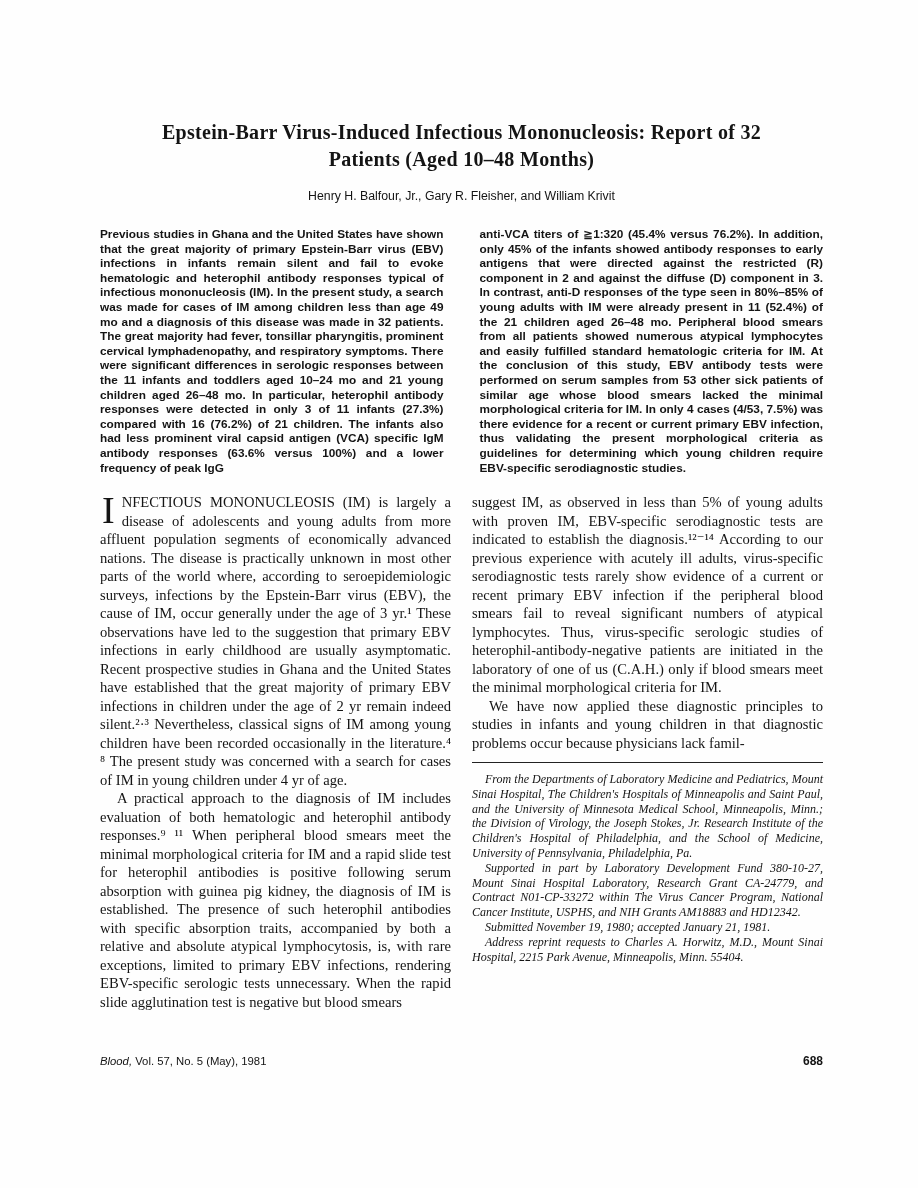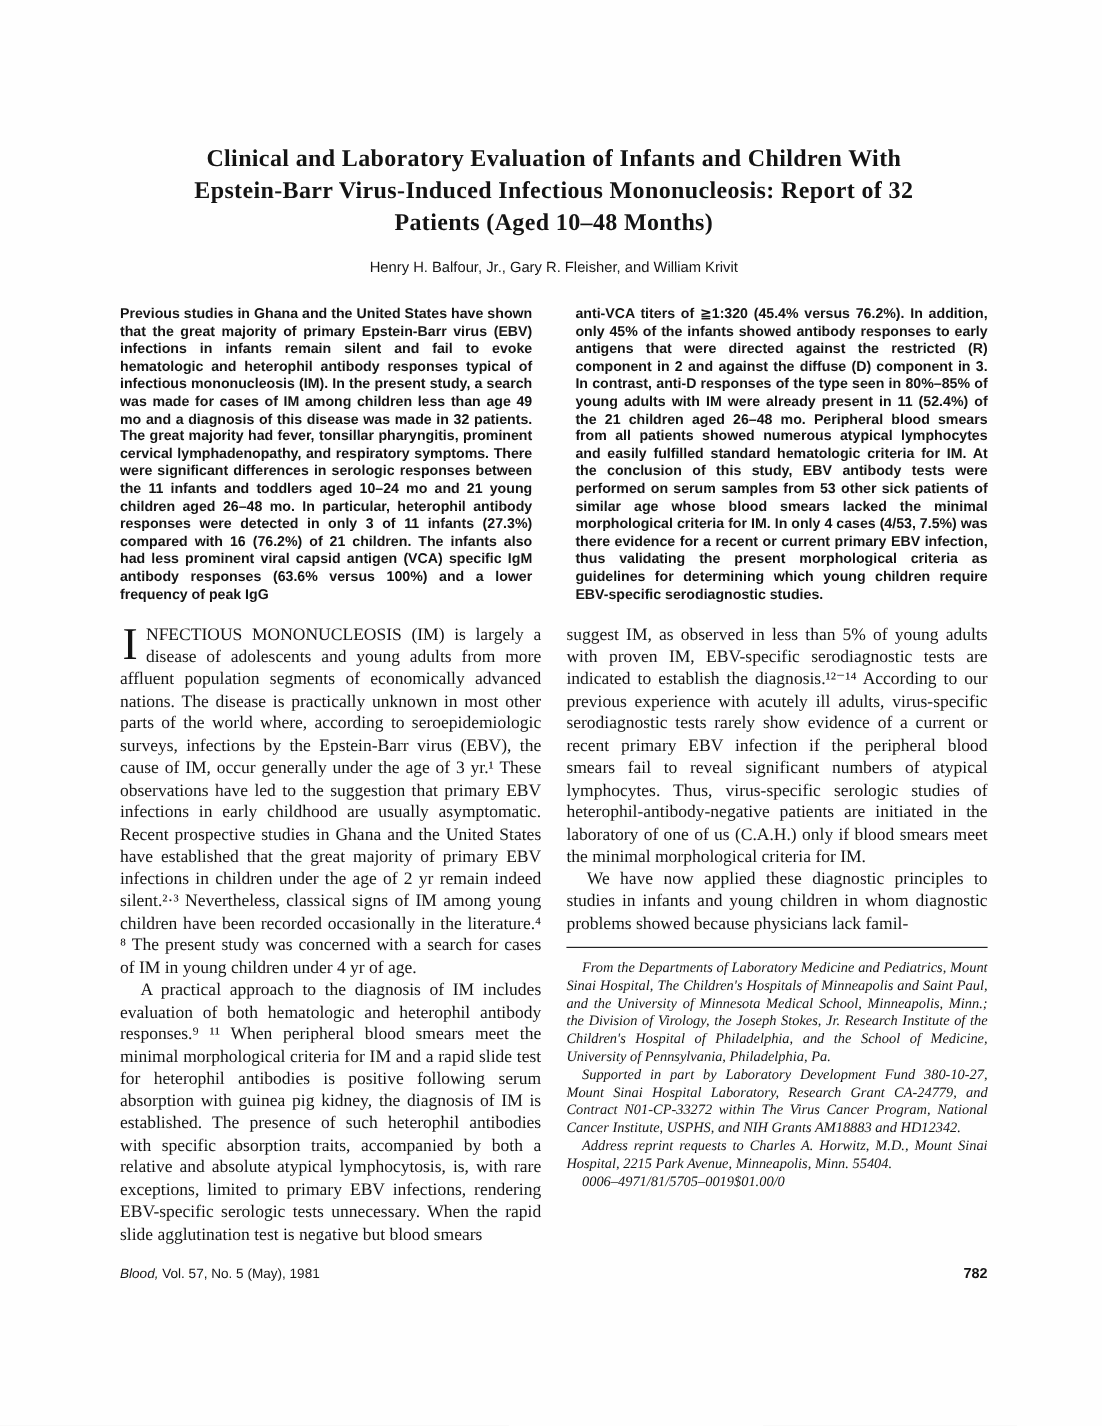--- a/index.html
+++ b/index.html
@@ -96,51 +96,50 @@
   .journal-name { font-style: italic; }
   .page-number { font-weight: 700; font-size: 12px; }
 </style>
 </head>
 <body>
 
 <div class="page">
   <div class="content">
 
     <h1 class="article-title">
-      <span>Clinical and Laboratory Evaluation of Infants and Children With</span>
       <span>Epstein-Barr Virus-Induced Infectious Mononucleosis: Report of 32</span>
       <span>Patients (Aged 10–48 Months)</span>
     </h1>
 
     <div class="byline">
       <div>Henry H. Balfour, Jr., Gary R. Fleisher, and William Krivit</div>
     </div>
 
     <section class="abstract">
       <div class="col">Previous studies in Ghana and the United States have shown that the great majority of primary Epstein-Barr virus (EBV) infections in infants remain silent and fail to evoke hematologic and heterophil antibody responses typical of infectious mononucleosis (IM). In the present study, a search was made for cases of IM among children less than age 49 mo and a diagnosis of this disease was made in 32 patients. The great majority had fever, tonsillar pharyngitis, prominent cervical lymphadenopathy, and respiratory symptoms. There were significant differences in serologic responses between the 11 infants and toddlers aged 10–24 mo and 21 young children aged 26–48 mo. In particular, heterophil antibody responses were detected in only 3 of 11 infants (27.3%) compared with 16 (76.2%) of 21 children. The infants also had less prominent viral capsid antigen (VCA) specific IgM antibody responses (63.6% versus 100%) and a lower frequency of peak IgG</div>
       <div class="col">anti-VCA titers of ≧1:320 (45.4% versus 76.2%). In addition, only 45% of the infants showed antibody responses to early antigens that were directed against the restricted (R) component in 2 and against the diffuse (D) component in 3. In contrast, anti-D responses of the type seen in 80%–85% of young adults with IM were already present in 11 (52.4%) of the 21 children aged 26–48 mo. Peripheral blood smears from all patients showed numerous atypical lymphocytes and easily fulfilled standard hematologic criteria for IM. At the conclusion of this study, EBV antibody tests were performed on serum samples from 53 other sick patients of similar age whose blood smears lacked the minimal morphological criteria for IM. In only 4 cases (4/53, 7.5%) was there evidence for a recent or current primary EBV infection, thus validating the present morphological criteria as guidelines for determining which young children require EBV-specific serodiagnostic studies.</div>
     </section>
 
     <section class="body-cols">
       <div class="col">
         <p><span class="dropcap">I</span><span>NFECTIOUS MONONUCLEOSIS (IM) is largely a disease of adolescents and young adults from more affluent population segments of economically advanced nations. The disease is practically unknown in most other parts of the world where, according to seroepidemiologic surveys, infections by the Epstein-Barr virus (EBV), the cause of IM, occur generally under the age of 3 yr.¹ These observations have led to the suggestion that primary EBV infections in early childhood are usually asymptomatic. Recent prospective studies in Ghana and the United States have established that the great majority of primary EBV infections in children under the age of 2 yr remain indeed silent.²·³ Nevertheless, classical signs of IM among young children have been recorded occasionally in the literature.⁴ ⁸ The present study was concerned with a search for cases of IM in young children under 4 yr of age.</span></p>
         <p class="indent">A practical approach to the diagnosis of IM includes evaluation of both hematologic and heterophil antibody responses.⁹ ¹¹ When peripheral blood smears meet the minimal morphological criteria for IM and a rapid slide test for heterophil antibodies is positive following serum absorption with guinea pig kidney, the diagnosis of IM is established. The presence of such heterophil antibodies with specific absorption traits, accompanied by both a relative and absolute atypical lymphocytosis, is, with rare exceptions, limited to primary EBV infections, rendering EBV-specific serologic tests unnecessary. When the rapid slide agglutination test is negative but blood smears</p>
       </div>
       <div class="col">
         <p>suggest IM, as observed in less than 5% of young adults with proven IM, EBV-specific serodiagnostic tests are indicated to establish the diagnosis.¹²⁻¹⁴ According to our previous experience with acutely ill adults, virus-specific serodiagnostic tests rarely show evidence of a current or recent primary EBV infection if the peripheral blood smears fail to reveal significant numbers of atypical lymphocytes. Thus, virus-specific serologic studies of heterophil-antibody-negative patients are initiated in the laboratory of one of us (C.A.H.) only if blood smears meet the minimal morphological criteria for IM.</p>
-        <p class="indent">We have now applied these diagnostic principles to studies in infants and young children in whom diagnostic problems showed because physicians lack famil-</p>
+        <p class="indent">We have now applied these diagnostic principles to studies in infants and young children in that diagnostic problems occur because physicians lack famil-</p>
         <hr class="footnote-rule">
         <div class="author-footnote">
           <p>From the Departments of Laboratory Medicine and Pediatrics, Mount Sinai Hospital, The Children's Hospitals of Minneapolis and Saint Paul, and the University of Minnesota Medical School, Minneapolis, Minn.; the Division of Virology, the Joseph Stokes, Jr. Research Institute of the Children's Hospital of Philadelphia, and the School of Medicine, University of Pennsylvania, Philadelphia, Pa.</p>
           <p>Supported in part by Laboratory Development Fund 380-10-27, Mount Sinai Hospital Laboratory, Research Grant CA-24779, and Contract N01-CP-33272 within The Virus Cancer Program, National Cancer Institute, USPHS, and NIH Grants AM18883 and HD12342.</p>
+          <p>Submitted November 19, 1980; accepted January 21, 1981.</p>
           <p>Address reprint requests to Charles A. Horwitz, M.D., Mount Sinai Hospital, 2215 Park Avenue, Minneapolis, Minn. 55404.</p>
-          <p>0006–4971/81/5705–0019$01.00/0</p>
         </div>
       </div>
     </section>
 
   </div>
 
   <footer class="page-footer">
     <span><span class="journal-name">Blood,</span><span> Vol. 57, No. 5 (May), 1981</span></span>
-    <span class="page-number">782</span>
+    <span class="page-number">688</span>
   </footer>
 </div>
 
 </body></html>

